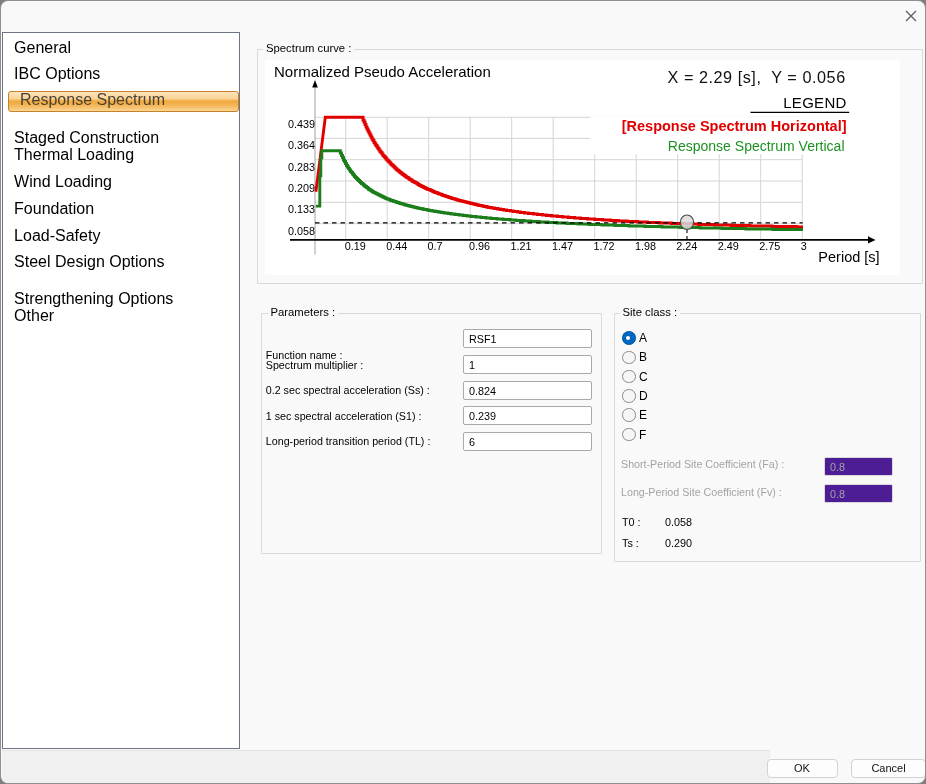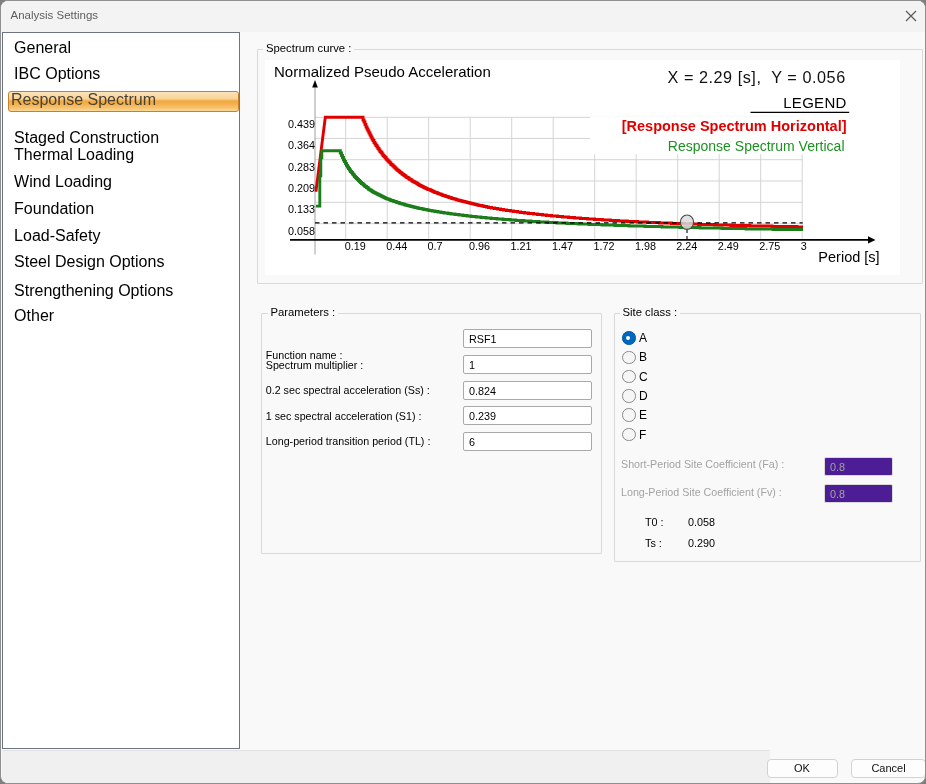--- a/index.html
+++ b/index.html
@@ -2,58 +2,55 @@
 <html><head><meta charset="utf-8"><style>
 * { margin:0; padding:0; box-sizing:border-box; }
 html,body { width:926px; height:784px; background:#7e7e7e; font-family:"Liberation Sans",sans-serif; }
 #dlg { position:absolute; left:0; top:0; width:926px; height:784px; background:#f9f9f9;
   border:1px solid #8f8f8f; border-radius:8px; overflow:hidden; }
 #title { position:absolute; left:0; top:0; width:100%; height:31px; background:#f3f3f3; }
 #title span { position:absolute; left:9.5px; top:7.5px; font-size:11.5px; color:#606060; }
 #xbtn { position:absolute; left:904px; top:9px; width:12px; height:12px; }
 #side { position:absolute; left:1px; top:30.5px; width:238px; height:717.5px; background:#fff; border:1px solid #6d7584; }
 .item,.sel { position:absolute; left:5px; width:231px; height:21px; line-height:18px; font-size:16px; color:#000; padding-left:6.1px; }
-.sel { border:1px solid #c9802a; border-radius:3px; color:#4a4235; padding-left:2px; padding-top:1.5px; line-height:13px;
+.sel { border:1px solid #c9802a; border-radius:3px; color:#4a4235; padding-left:11px; padding-top:1.5px; line-height:13px;
   background:linear-gradient(180deg,#fce4bb 0%,#fad397 35%,#f1a93e 48%,#f2af48 62%,#f7c476 85%,#fbd994 100%); }
 #foot { position:absolute; left:1px; top:748.5px; width:768px; height:34px; background:#f0f0f0; border-top:1px solid #e2e2e2; }
 .btn { position:absolute; top:8px; height:19.5px; background:#fdfdfd; border:1px solid #d2d2d2; border-radius:4px;
   font-size:11px; color:#111; text-align:center; line-height:16px; }
 .gbox { position:absolute; border:1px solid #d9d9d9; border-radius:1px; }
 .glab { position:absolute; font-size:11.3px; color:#000; background:#f9f9f9; padding:0 3px; line-height:13px; }
 #chartbg { position:absolute; left:264px; top:58.5px; width:635px; height:215.5px; background:#fff; }
 .flab { position:absolute; left:264.8px; font-size:10.7px; color:#000; }
 .inp { position:absolute; height:19px; background:#fff; border:1px solid #a9a9a9; border-radius:2px;
   font-size:10.8px; color:#000; padding:3px 0 0 5px; }
 .inp.dis { border-color:#d9d9d9; color:#a3a3a3; background:#4c1d95; }
 .radio { position:absolute; left:621px; width:13.5px; height:13.5px; border-radius:50%;
   background:#f6f6f6; border:1.4px solid #898989; }
 .radio.on { background:#0067c0; border:1.4px solid #0059a8; }
 .radio.on::after { content:""; position:absolute; left:3.4px; top:3.4px; width:4px; height:4px; border-radius:50%; background:#fff; }
 .rlab { position:absolute; left:638px; font-size:12px; line-height:14px; color:#000; }
 .dlab { position:absolute; left:620px; font-size:10.7px; color:#a3a3a3; }
-.tlab { position:absolute; font-size:10.8px; color:#000;margin-left:23px; }
+.tlab { position:absolute; font-size:10.8px; color:#000; }
 </style></head><body>
 <div id="dlg">
-<div id="title">
-      <span>Analysis Settings</span>
-    </div>
 <svg id="xbtn" viewBox="0 0 12 12">
       <path d="M1,1 L11,11 M11,1 L1,11" stroke="#5d5d5d" stroke-width="1.3" fill="none"></path>
     </svg>
 <div id="side">
 <div class="item" style="top:6.0px;">General</div>
 <div class="item" style="top:32.8px;">IBC Options</div>
 <div class="sel" style="top:58.2px;">Response Spectrum</div>
 <div class="item" style="top:86.6px;margin-top:10px;">Staged Construction</div>
 <div class="item" style="top:113.4px;">Thermal Loading</div>
 <div class="item" style="top:140.2px;">Wind Loading</div>
 <div class="item" style="top:167.1px;">Foundation</div>
 <div class="item" style="top:194.0px;">Load-Safety</div>
 <div class="item" style="top:220.8px;">Steel Design Options</div>
-<div class="item" style="top:249px;">Strengthening Options</div>
+<div class="item" style="top:257px;">Strengthening Options</div>
 <div class="item" style="top:274.5px;">Other</div>
 </div>
 <div class="gbox" style="left:256px;top:47.5px;width:665.5px;height:235.5px;"></div>
 <div class="glab" style="left:262px;top:41px;">Spectrum curve :</div>
 <div id="chartbg"></div>
 <svg width="635" height="216" viewBox="0 0 635 216" style="position:absolute;left:264px;top:58px;">
 <line x1="50" y1="58.3" x2="537.7" y2="58.3" stroke="#d4d4d4" stroke-width="1"></line>
       <line x1="50" y1="79.4" x2="537.7" y2="79.4" stroke="#d4d4d4" stroke-width="1"></line>
       <line x1="50" y1="100.7" x2="537.7" y2="100.7" stroke="#d4d4d4" stroke-width="1"></line>
       <line x1="50" y1="122.0" x2="537.7" y2="122.0" stroke="#d4d4d4" stroke-width="1"></line>

